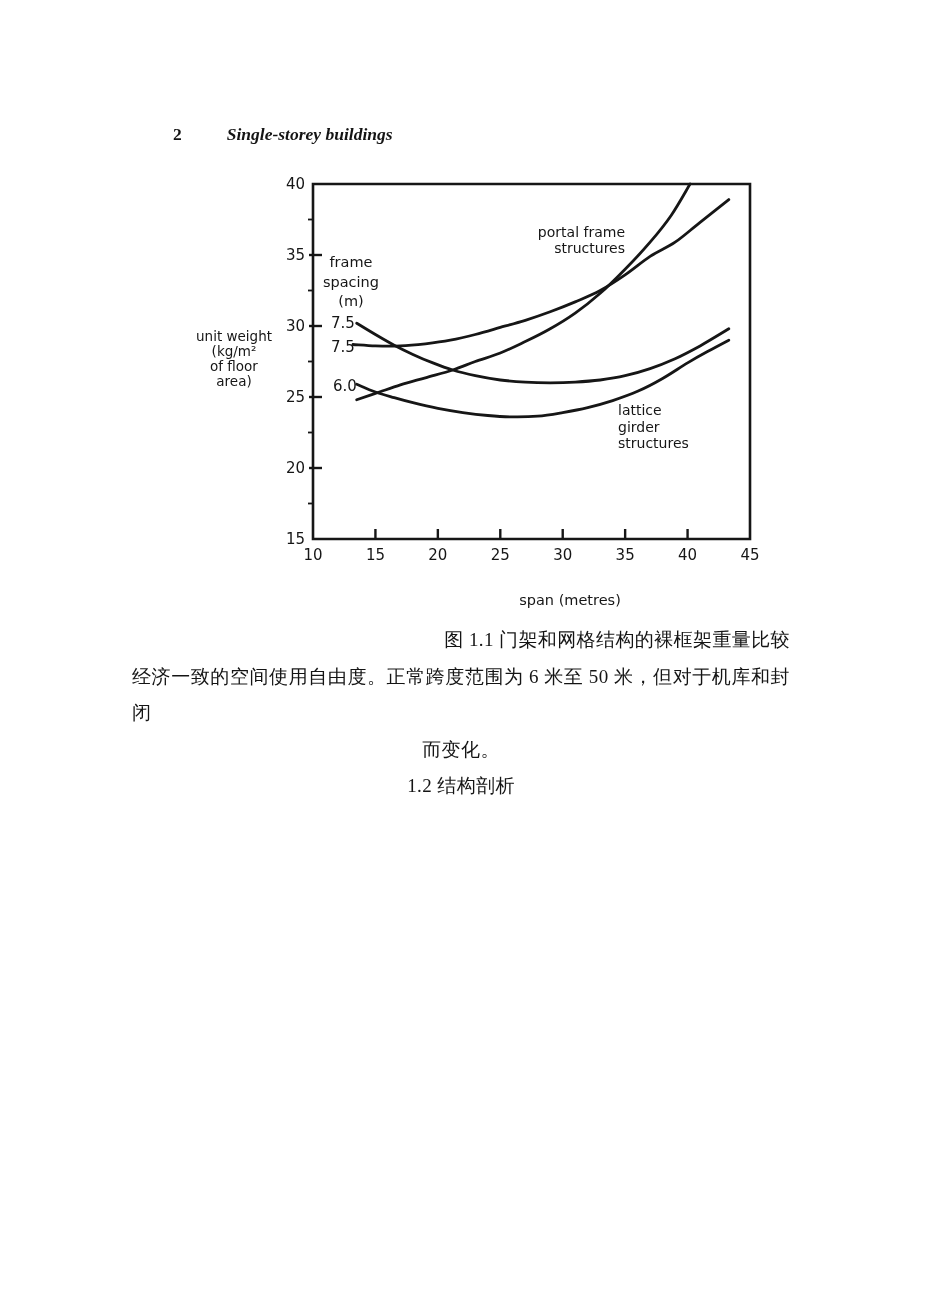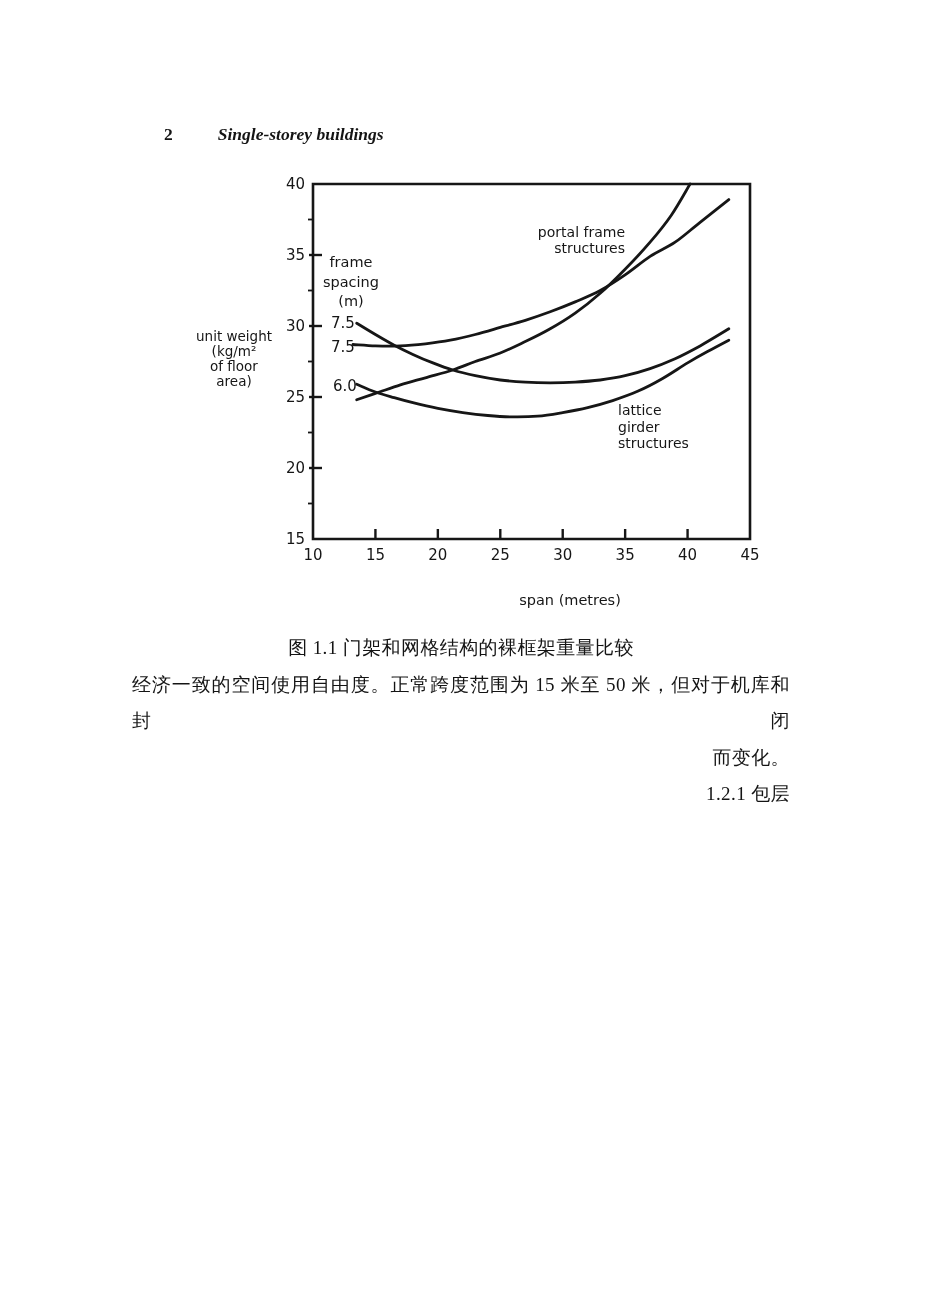--- a/index.html
+++ b/index.html
@@ -4,37 +4,37 @@
 <style>
   html,body{margin:0;padding:0;}
   body{
     width:926px;height:1309px;position:relative;overflow:hidden;
     background:#ffffff;
     font-family:"Liberation Serif","DejaVu Serif",serif;
     color:#141414;
   }
   .page{position:absolute;inset:0;}
   
-  .doc-header{position:absolute;top:124px;left:164px;height:22px;
+  .doc-header{position:absolute;top:124px;left:173px;height:22px;
     font-size:17.5px;font-weight:bold;font-style:italic;white-space:nowrap;}
   .doc-header .pagenum{font-style:normal;}
   .doc-header .chapter{margin-left:45px;}
   
   .figure-wrap{position:absolute;left:195px;top:168px;width:570px;height:450px;}
   svg text{font-family:"DejaVu Sans","Liberation Sans",sans-serif;fill:#161616;}
   
   .body-text{
     position:absolute;left:132px;top:622px;width:658px;
     font-size:19px;line-height:36.6px;letter-spacing:0.4px;
   }
   .body-text .line{margin:0;white-space:nowrap;}
-  .body-text .center{text-align:center;white-space:normal;margin-top:8px;}
+  .body-text .center{text-align:right;white-space:normal;}
   .body-text .fill{white-space:normal;text-align:justify;text-align-last:justify;}
   .body-text .indent{text-indent:45px;}
-  .body-text .plain{text-align:right;}
+  .body-text .plain{text-align:center;}
 </style>
 </head>
 <body>
 
 <div class="page">
 
   <div class="doc-header">
     <span class="pagenum">2</span><span class="chapter">Single-storey buildings</span>
   </div>
 
@@ -88,18 +88,18 @@
         <text dominant-baseline="central" x="430" y="64" text-anchor="end" font-size="14">portal frame</text>
         <text dominant-baseline="central" x="430" y="79.5" text-anchor="end" font-size="14">structures</text>
         <text dominant-baseline="central" x="423" y="242" text-anchor="start" font-size="14">lattice</text>
         <text dominant-baseline="central" x="423" y="258.5" text-anchor="start" font-size="14">girder</text>
         <text dominant-baseline="central" x="423" y="275" text-anchor="start" font-size="14">structures</text>
       </svg>
   </div>
 
   <div class="body-text">
     <div class="line center">图 1.1 门架和网格结构的裸框架重量比较</div>
-    <div class="line fill">经济一致的空间使用自由度。正常跨度范围为 15 米至 50 米，但对于机库和封闭</div>
+    <div class="line fill">经济一致的空间使用自由度。正常跨度范围为 6 米至 50 米，但对于机库和封闭</div>
     <div class="line plain">而变化。</div>
-    <div class="line plain">1.2.1 包层</div>
+    <div class="line plain">1.2 结构剖析</div>
   </div>
 
 </div>
 
 </body></html>

